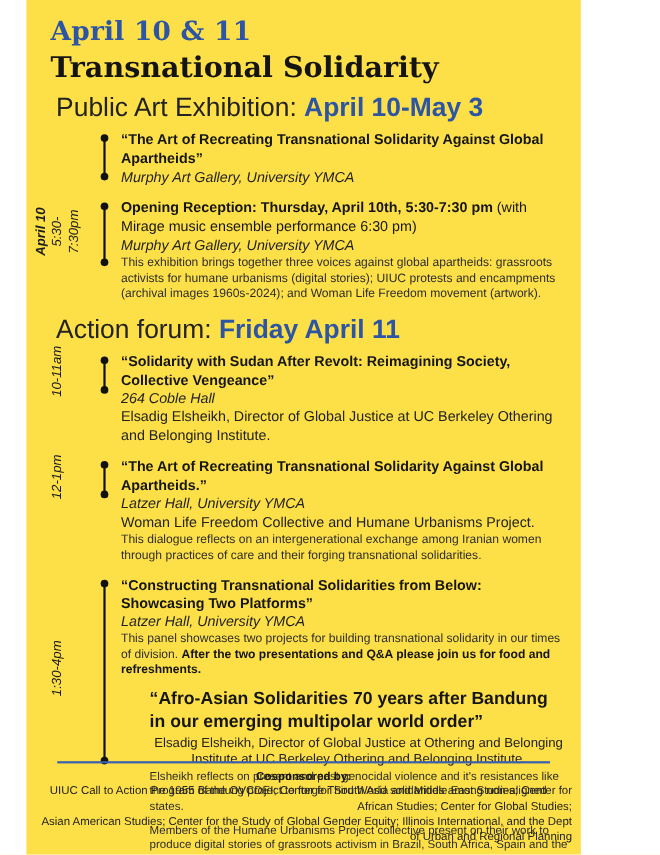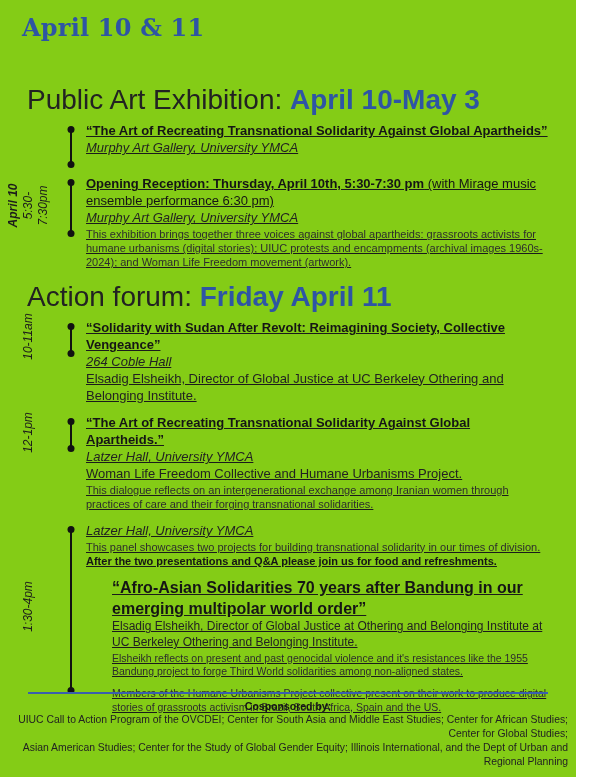--- a/index.html
+++ b/index.html
@@ -1,23 +1,24 @@
 <!DOCTYPE html>
 <html><head>
 <meta charset="utf-8">
 <style>
   * { box-sizing: border-box; }
   html, body { margin: 0; padding: 0; background: #ffffff; }
   .page {
-    width: 576px; height: 777px;
-    background: #84cc16;
+    width: 504px; height: 777px;
+    background: #fde047;
     font-family: "Liberation Sans", sans-serif;
     color: #1b1b1b;
     overflow: hidden;
     position: relative;
+    margin-left: 24px;
   }
 
   
   .header { padding: 13px 20px 0 22px; }
   .dates-title {
     font-family: "DejaVu Serif", serif;
     font-weight: 700;
     font-size: 24px;
     color: #2e55a4;
     margin: 0 0 5px 0;
@@ -27,21 +28,21 @@
     font-family: "DejaVu Serif", serif;
     font-weight: 600;
     font-size: 26px;
     line-height: 1.17;
     color: #141414;
     margin: 0;
   }
 
   
   .section-heading {
-    font-size: 28px;
+    font-size: 24px;
     font-weight: 400;
     color: #222;
     margin: 7px 0 7px 27px;
   }
   .section-heading .blue { color: #2e55a4; font-weight: 700; }
 
   
   .row { display: flex; align-items: flex-start; margin-bottom: 11px; }
   .gutter { display: flex; width: 86px; flex-shrink: 0; }
   .vlabel-box {
@@ -61,32 +62,32 @@
   .vlabel .bold { font-weight: 700; }
   .tline-box { width: 30px; flex-shrink: 0; display: flex; justify-content: center; padding-top: 6px; }
   .tline { width: 2.5px; background: #111; position: relative; }
   .tline::before, .tline::after {
     content: ""; position: absolute; left: 50%; transform: translateX(-50%);
     width: 7px; height: 7px; border-radius: 50%; background: #111;
   }
   .tline::before { top: -3px; }
   .tline::after { bottom: -3px; }
 
-  .content { flex: 1; padding-right: 26px; text-decoration: underline; }
+  .content { flex: 1; padding-right: 12px; }
   .content p { margin: 0; }
   .etitle { font-weight: 700; font-size: 13px; line-height: 1.3; color: #151515; }
   .venue  { font-style: italic; font-size: 13px; line-height: 1.3; color: #222; }
   .who    { font-size: 13px; line-height: 1.3; color: #222; }
   .desc   { font-size: 11px; line-height: 1.27; color: #2d2d2d; margin-top: 1px !important; }
   .desc .bold { font-weight: 700; color: #151515; }
   .title-rest { font-weight: 400; }
 
   .sub { margin: 9px 0 0 26px; }
   .sub .etitle { font-size: 16px; line-height: 1.3; }
-  .sub .who    { font-size: 12px; line-height: 1.3; }
+  .sub .who    { font-size: 12px; line-height: 1.3; text-align: center; }
   .sub .desc   { font-size: 10.5px; line-height: 1.27; }
 
   
   .gh-42  { height: 42px; }
   .gh-58  { height: 58px; }
   .gh-34  { height: 34px; }
   .gh-168 { height: 168px; }
   .gutter .tline { height: 100%; }
   .g-fix { align-self: flex-start; }
 
@@ -100,21 +101,21 @@
   }
 </style>
 </head>
 <body>
 
 <div class="page">
 
   <div class="header">
     <h1 class="dates-title">April 10 &amp; 11</h1>
     <h2 class="poster-title">
-      <br>
+      <span>Transnational Solidarity</span><br>
     </h2>
   </div>
 
   <h3 class="section-heading">
     <span>Public Art Exhibition: </span><span class="blue">April 10-May 3</span>
   </h3>
 
   <div class="row">
     <div class="gutter gh-42 g-fix">
       <div class="vlabel-box"></div>
@@ -190,20 +191,21 @@
   <div class="row">
     <div class="gutter gh-168 g-fix">
       <div class="vlabel-box">
         <div class="vlabel">1:30-4pm</div>
       </div>
       <div class="tline-box">
           <div class="tline"></div>
         </div>
     </div>
     <div class="content">
+      <p class="etitle">“Constructing Transnational Solidarities from Below: Showcasing Two Platforms”</p>
       <p class="venue">Latzer Hall, University YMCA</p>
       <p class="desc">
         <span>This panel showcases two projects for building transnational solidarity in our times of division. </span><span class="bold">After the two presentations and Q&amp;A please join us for food and refreshments.</span>
       </p>
 
       <div class="sub">
         <p class="etitle">“Afro-Asian Solidarities 70 years after Bandung in our emerging multipolar world order”</p>
         <p class="who">Elsadig Elsheikh, Director of Global Justice at Othering and Belonging Institute at UC Berkeley Othering and Belonging Institute.</p>
         <p class="desc">Elsheikh reflects on present and past genocidal violence and it's resistances like the 1955 Bandung project to forge Third World solidarities among non-aligned states.</p>
       </div>

